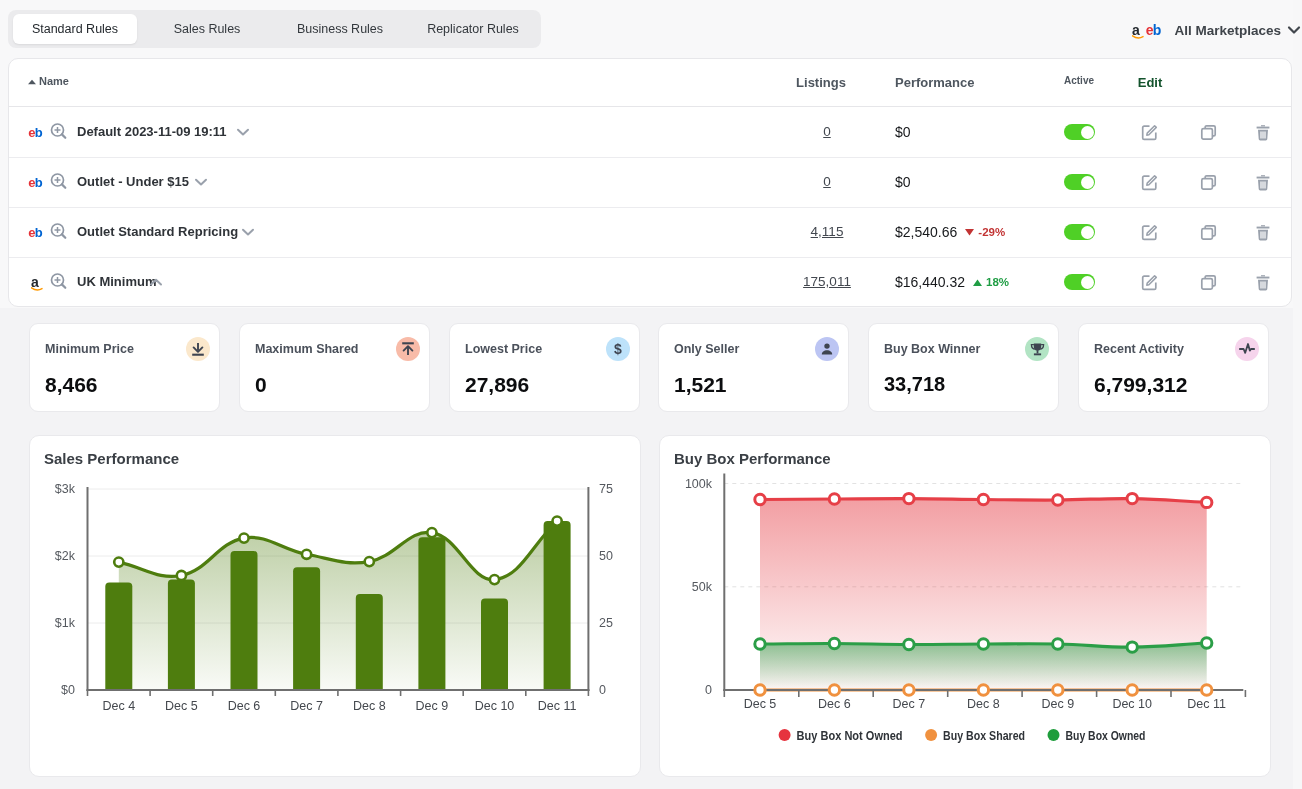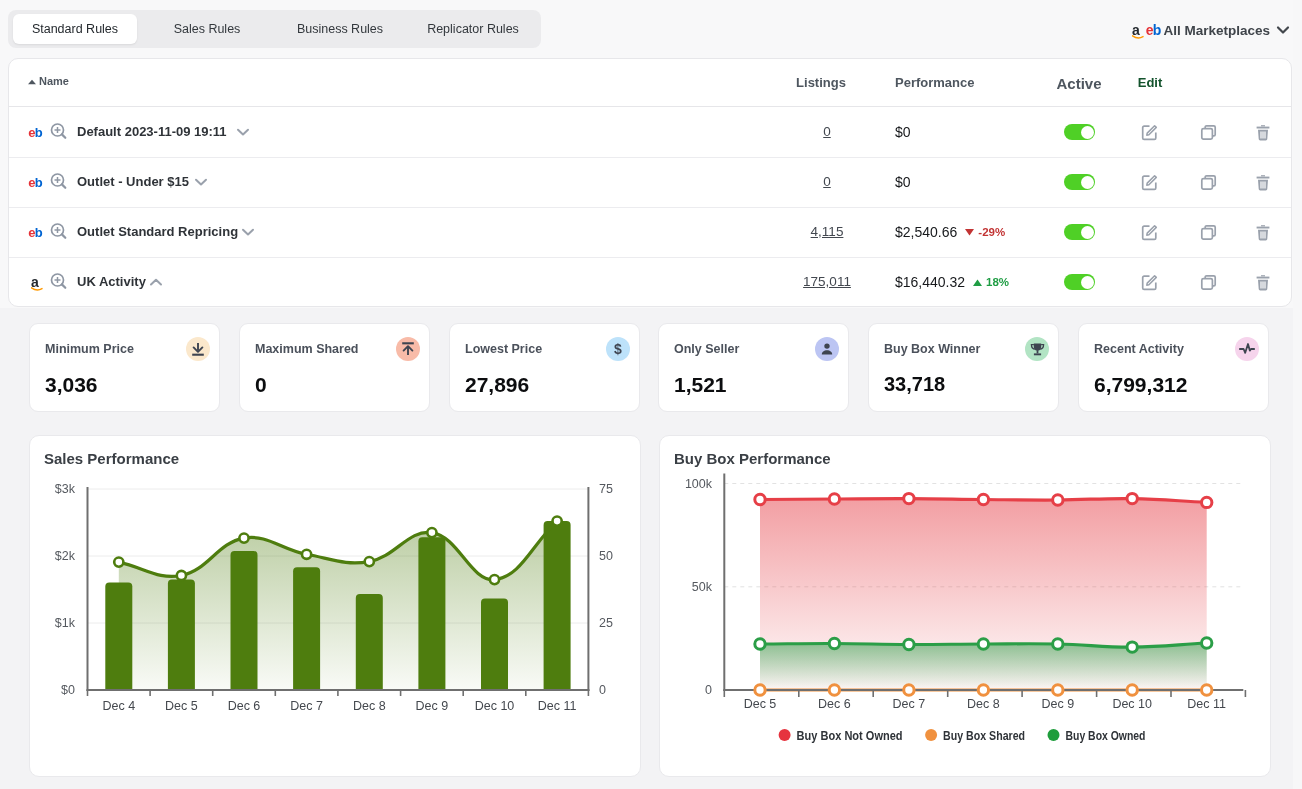--- a/index.html
+++ b/index.html
@@ -7,35 +7,35 @@
 <div class="abs" style="left:5px;top:10px;width:140px;height:38px;line-height:38px;text-align:center;font-size:12.5px;color:#24292e;">Standard Rules</div>
 <div class="abs" style="left:137px;top:10px;width:140px;height:38px;line-height:38px;text-align:center;font-size:12.5px;color:#33383d;">Sales Rules</div>
 <div class="abs" style="left:270px;top:10px;width:140px;height:38px;line-height:38px;text-align:center;font-size:12.5px;color:#33383d;">Business Rules</div>
 <div class="abs" style="left:403px;top:10px;width:140px;height:38px;line-height:38px;text-align:center;font-size:12.5px;color:#33383d;">Replicator Rules</div>
 <div class="abs" style="left:1132px;top:20px;height:20px;display:flex;align-items:center;white-space:nowrap;">
     <span style="display:inline-block;position:relative;font-weight:bold;font-size:14px;color:#24292f;line-height:1;">a<svg style="position:absolute;left:0;bottom:-3px;" width="12" height="5" viewBox="0 0 12 5">
         <path d="M0.5 0.8 Q6 4.6 11 1.6" fill="none" stroke="#f90" stroke-width="1.4" stroke-linecap="round"></path>
       </svg></span>
     <span style="width:6px;"></span>
     <span style="font-weight:bold;font-size:14px;letter-spacing:-0.8px;"><span style="color:#e53238;">e</span><span style="color:#0064d2;">b</span></span>
-    <span style="margin-left:3px;font-size:13.5px;font-weight:bold;color:#3f444a;">All Marketplaces</span>
+    <span style="margin-left:14px;font-size:13.5px;font-weight:bold;color:#3f444a;">All Marketplaces</span>
     <svg style="margin-left:6px;" width="14" height="10" viewBox="0 0 14 10">
       <path d="M2 2.5 L7 7.5 L12 2.5" fill="none" stroke="#42474d" stroke-width="2.2" stroke-linecap="round" stroke-linejoin="round"></path>
     </svg>
   </div>
 <div class="card" style="left:8px;top:58px;width:1284px;height:249px;border-radius:10px;"></div>
 <div class="abs" style="left:26px;top:74px;width:16px;height:16px;">
     <svg width="12" height="16" viewBox="0 0 12 16" style="display:block;">
       <path d="M2 10.2 L6 5.8 L10 10.2 Z" fill="#4e565f"></path>
     </svg>
   </div>
 <div class="abs" style="left:39px;top:75px;font-size:11px;font-weight:bold;color:#4e565f;">Name</div>
 <div class="abs" style="left:741px;top:75px;width:160px;text-align:center;font-size:13px;font-weight:bold;color:#4e565f;">Listings</div>
 <div class="abs" style="left:895px;top:75px;font-size:13px;font-weight:bold;color:#4e565f;">Performance</div>
-<div class="abs" style="left:999px;top:75px;width:160px;text-align:center;font-size:15px;font-weight:bold;color:#4e565f;">Active</div>
+<div class="abs" style="left:999px;top:75px;width:160px;text-align:center;font-size:10px;font-weight:bold;color:#4e565f;">Active</div>
 <div class="abs" style="left:1070px;top:75px;width:160px;text-align:center;font-size:13px;font-weight:bold;color:#14532d;">Edit</div>
 <div class="abs" style="left:9px;top:106px;width:1282px;height:1px;background:#e6e6e9;"></div>
 <div class="abs" style="left:26px;top:123px;width:18px;text-align:center;"><span style="font-weight:bold;font-size:13px;letter-spacing:-0.8px;"><span style="color:#e53238;">e</span><span style="color:#0064d2;">b</span></span></div>
 <div class="abs" style="left:48.5px;top:122.5px;">
     <svg width="18" height="18" viewBox="0 0 18 18" style="display:block;">
       <circle cx="8.5" cy="7" r="6" fill="none" stroke="#8e96a3" stroke-width="1.7"></circle>
       <line x1="8.5" y1="4" x2="8.5" y2="10" stroke="#8e96a3" stroke-width="1.5"></line>
       <line x1="5.5" y1="7" x2="11.5" y2="7" stroke="#8e96a3" stroke-width="1.5"></line>
       <line x1="12.9" y1="11.4" x2="16.3" y2="14.8" stroke="#8e96a3" stroke-width="2.2" stroke-linecap="round"></line>
     </svg>
@@ -174,21 +174,21 @@
         <path d="M0.5 0.8 Q6 4.6 11 1.6" fill="none" stroke="#f90" stroke-width="1.4" stroke-linecap="round"></path>
       </svg></span></div>
 <div class="abs" style="left:48.5px;top:272.5px;">
     <svg width="18" height="18" viewBox="0 0 18 18" style="display:block;">
       <circle cx="8.5" cy="7" r="6" fill="none" stroke="#8e96a3" stroke-width="1.7"></circle>
       <line x1="8.5" y1="4" x2="8.5" y2="10" stroke="#8e96a3" stroke-width="1.5"></line>
       <line x1="5.5" y1="7" x2="11.5" y2="7" stroke="#8e96a3" stroke-width="1.5"></line>
       <line x1="12.9" y1="11.4" x2="16.3" y2="14.8" stroke="#8e96a3" stroke-width="2.2" stroke-linecap="round"></line>
     </svg>
   </div>
-<div class="abs" style="left:77px;top:274px;font-size:13px;font-weight:bold;color:#2f3338;">UK Activity</div>
+<div class="abs" style="left:77px;top:274px;font-size:13px;font-weight:bold;color:#2f3338;">UK Minimum</div>
 <div class="abs" style="left:149px;top:277px;">
     <svg width="14" height="10" viewBox="0 0 14 10" style="display:block;">
       <path d="M2 7.5 L7 2.7 L12 7.5" fill="none" stroke="#9aa1ac" stroke-width="2" stroke-linecap="round" stroke-linejoin="round"></path>
     </svg>
   </div>
 <div class="abs" style="left:747px;top:274px;width:160px;text-align:center;font-size:13.5px;color:#42474f;text-decoration:underline;">175,011</div>
 <div class="abs" style="left:895px;top:273px;height:18px;display:flex;align-items:center;">
     <span style="font-size:14px;color:#17191c;">$16,440.32</span>
     <svg width="11" height="9" viewBox="0 0 11 9" style="margin:0 3px 0 7px;">
       <path d="M1 8 L5.5 1.5 L10 8 Z" fill="#1f9d44"></path>
@@ -222,21 +222,21 @@
   </div>
 <div class="card" style="left:29px;top:323px;width:191px;height:89px;border-radius:9px;border-color:#e9e9ec;"></div>
 <div class="abs" style="left:45px;top:342px;font-size:12.5px;font-weight:bold;color:#4b515b;">Minimum Price</div>
 <div class="abs" style="left:186px;top:337px;width:24px;height:24px;border-radius:50%;background:#fbe8cc;display:flex;align-items:center;justify-content:center;">
     <svg width="14" height="14" viewBox="0 0 14 14">
       <line x1="7" y1="1" x2="7" y2="8" stroke="#3e4450" stroke-width="1.9"></line>
       <path d="M2.6 5.4 L7 9.8 L11.4 5.4" fill="none" stroke="#3e4450" stroke-width="1.9" stroke-linecap="round" stroke-linejoin="round"></path>
       <line x1="1.2" y1="12.7" x2="12.8" y2="12.7" stroke="#3e4450" stroke-width="2.1"></line>
     </svg>
   </div>
-<div class="abs" style="left:45px;top:373px;font-size:21px;font-weight:bold;color:#0c0d0f;">3,036</div>
+<div class="abs" style="left:45px;top:373px;font-size:21px;font-weight:bold;color:#0c0d0f;">8,466</div>
 <div class="card" style="left:239px;top:323px;width:191px;height:89px;border-radius:9px;border-color:#e9e9ec;"></div>
 <div class="abs" style="left:255px;top:342px;font-size:12.5px;font-weight:bold;color:#4b515b;">Maximum Shared</div>
 <div class="abs" style="left:396px;top:337px;width:24px;height:24px;border-radius:50%;background:#f8bba8;display:flex;align-items:center;justify-content:center;">
     <svg width="14" height="14" viewBox="0 0 14 14">
       <line x1="1.2" y1="1.3" x2="12.8" y2="1.3" stroke="#3e4450" stroke-width="2.1"></line>
       <line x1="7" y1="13" x2="7" y2="6" stroke="#3e4450" stroke-width="1.9"></line>
       <path d="M2.6 8.6 L7 4.2 L11.4 8.6" fill="none" stroke="#3e4450" stroke-width="1.9" stroke-linecap="round" stroke-linejoin="round"></path>
     </svg>
   </div>
 <div class="abs" style="left:255px;top:373px;font-size:21px;font-weight:bold;color:#0c0d0f;">0</div>

